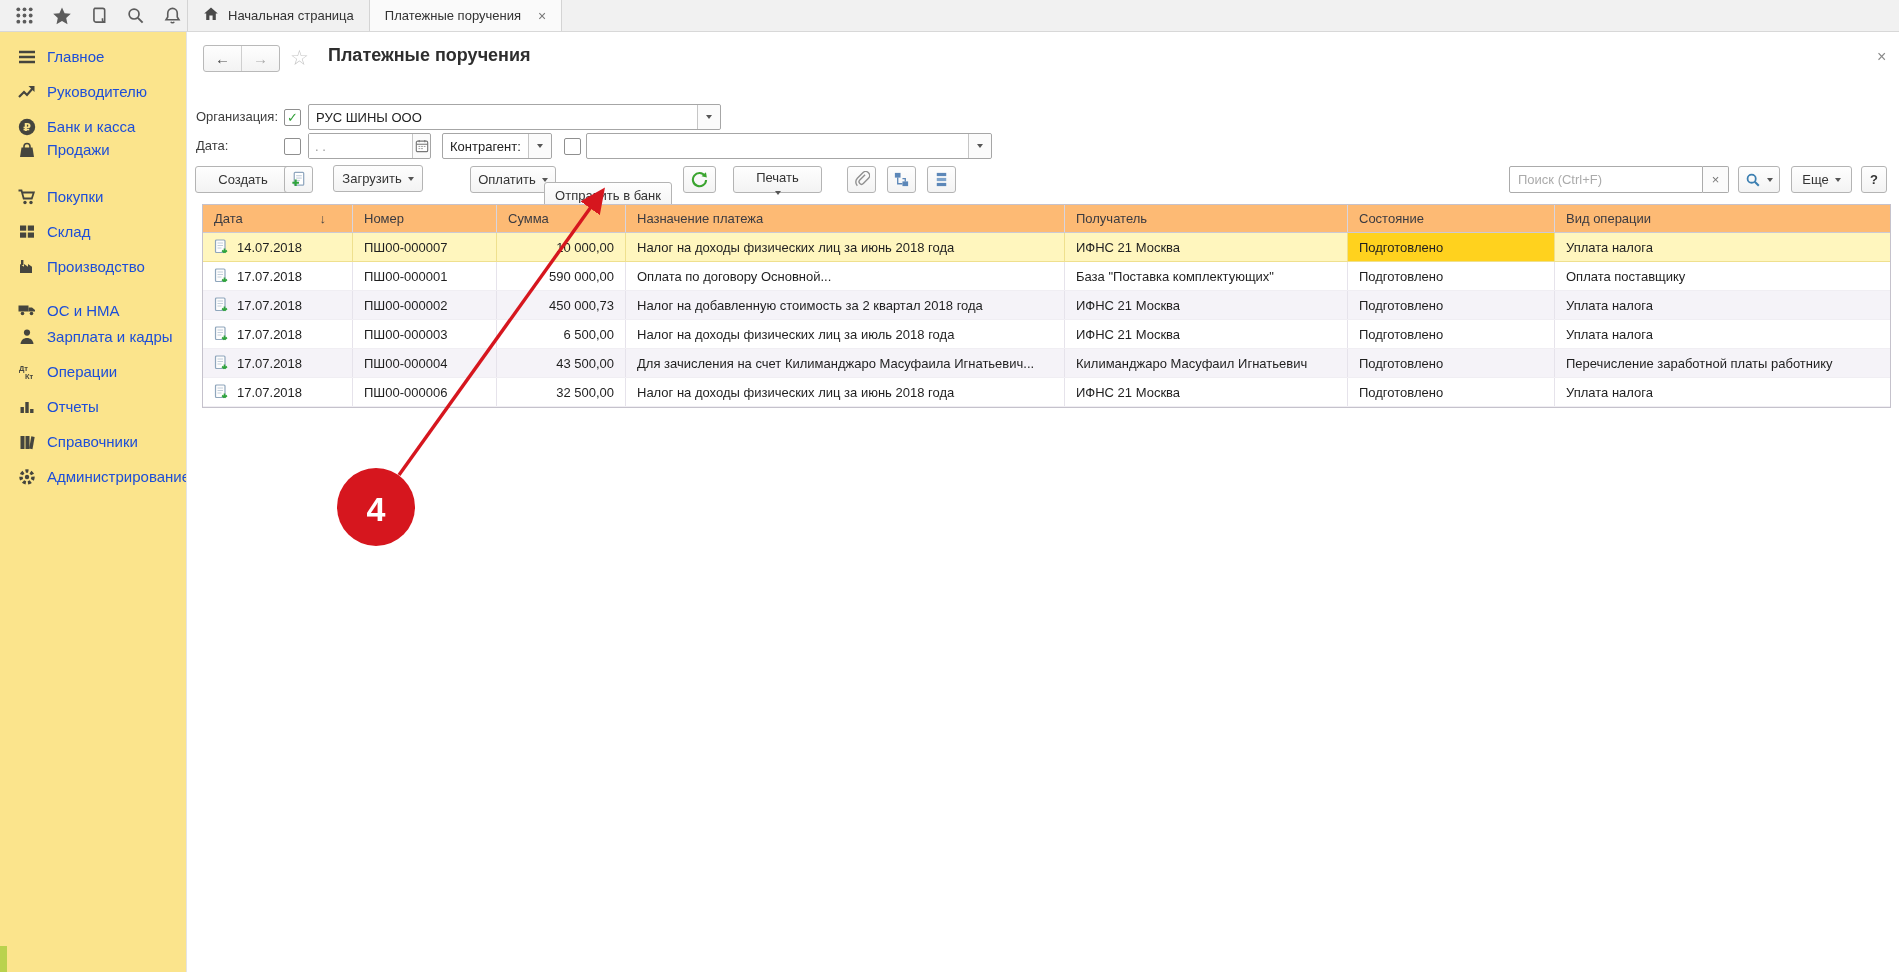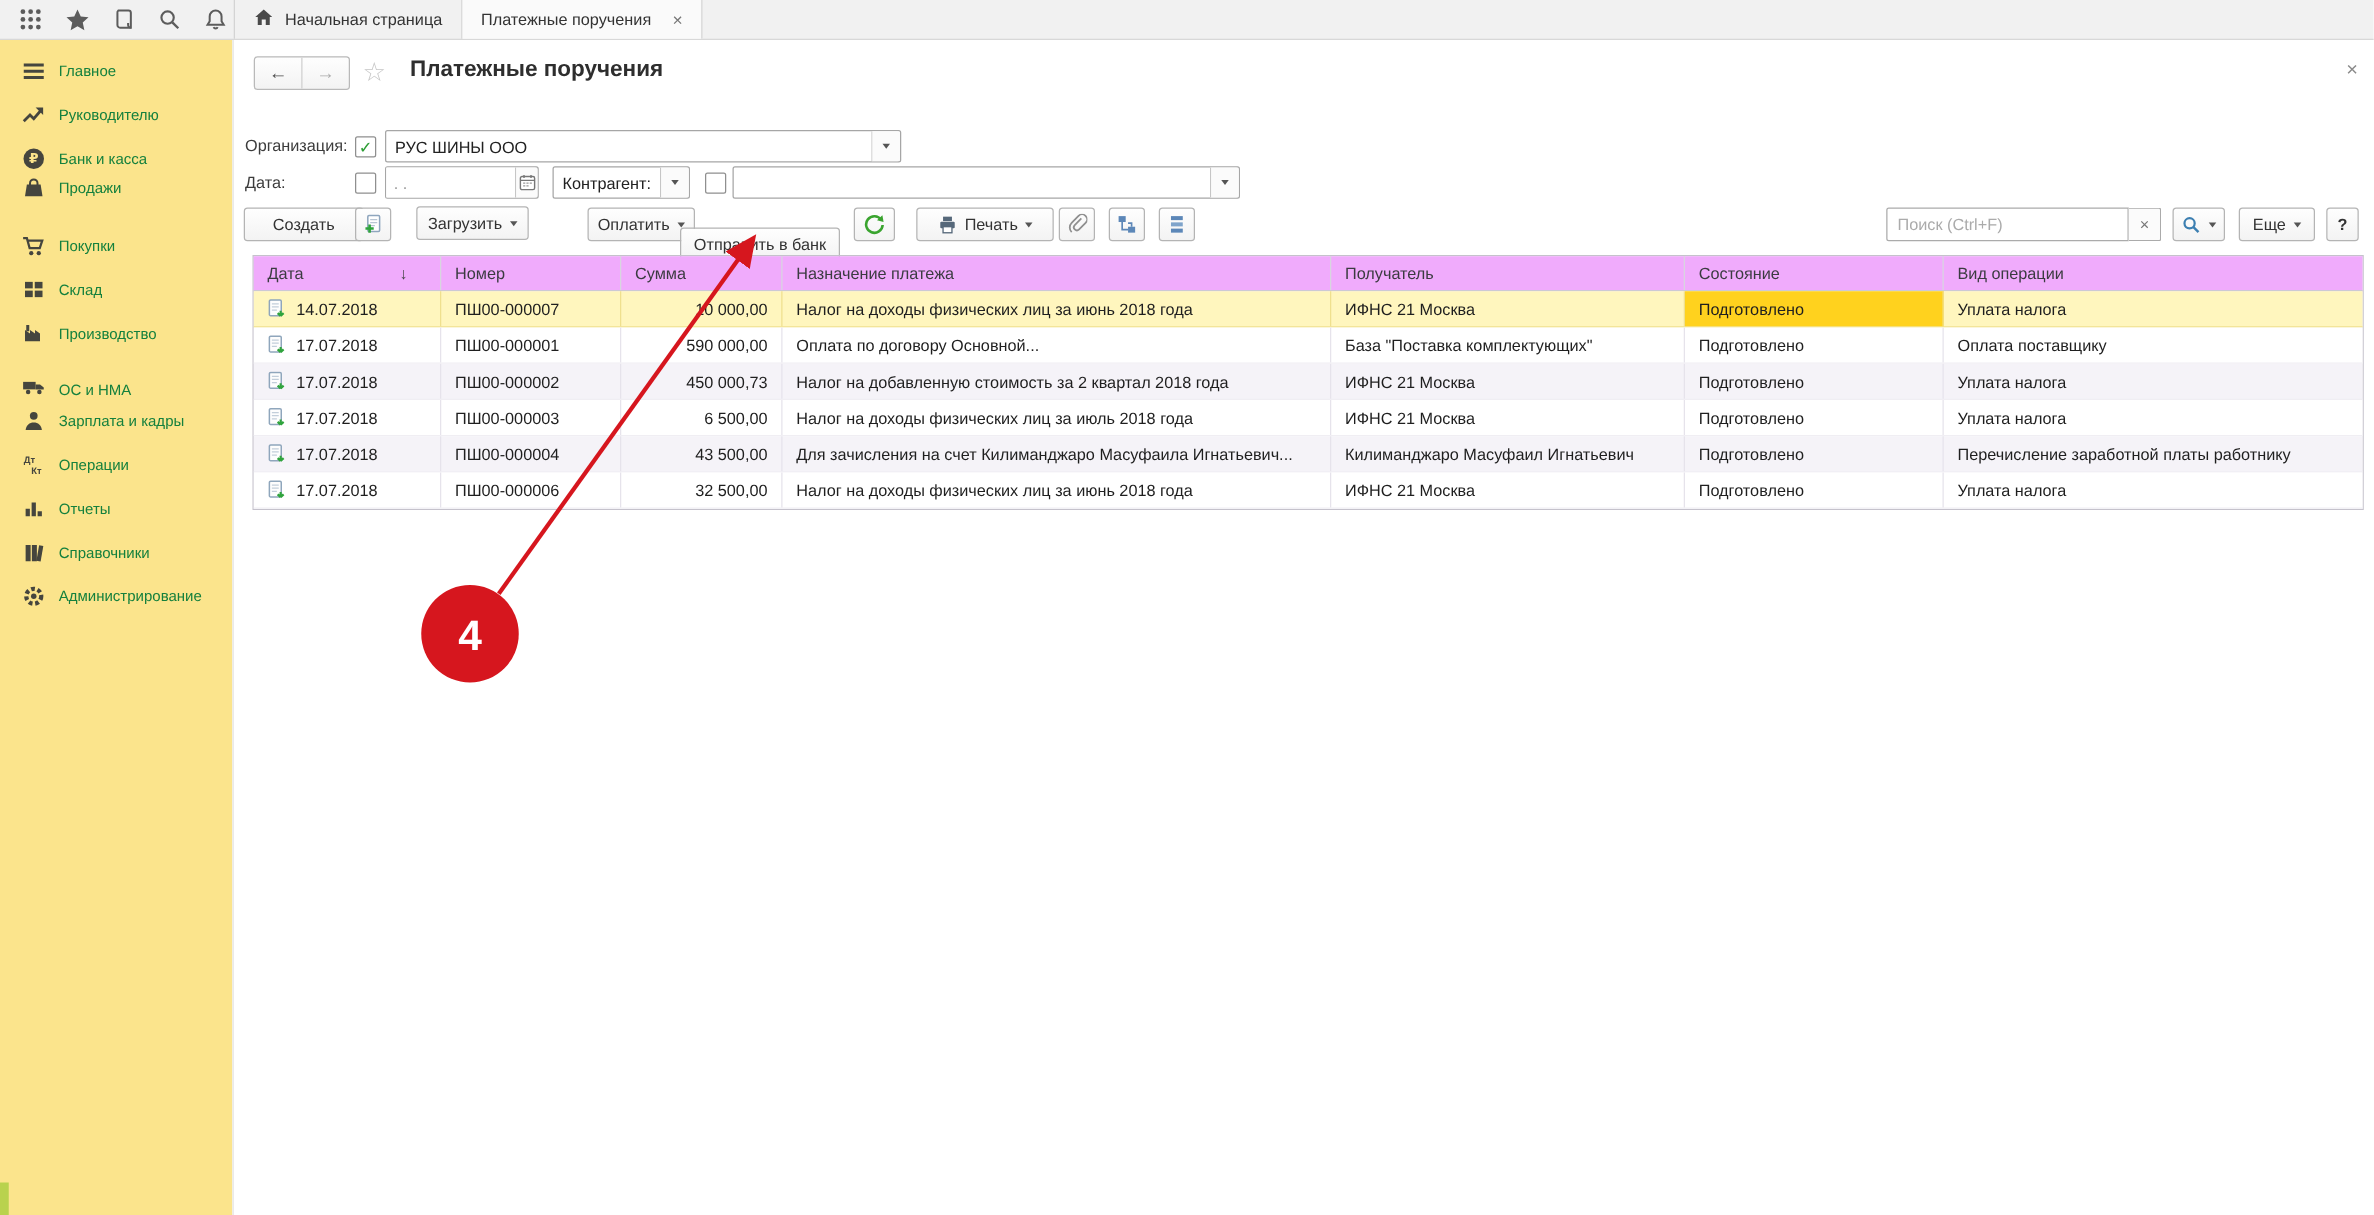--- a/index.html
+++ b/index.html
@@ -13,21 +13,21 @@
   .tabs { position:absolute; left:187px; top:0; height:31px; display:flex; }
   .tab { height:31px; display:flex; align-items:center; gap:9px; padding:0 15px; font-size:13px; color:#333; border-left:1px solid #D4D4D4; border-right:1px solid #D4D4D4; box-sizing:border-box; cursor:pointer; }
   .tab + .tab { border-left:none; }
   .tab.active { background:#FAFAFA; }
   .tab-close { color:#777; font-size:14px; margin-left:8px; line-height:1; }
 
   
   .sidebar { position:absolute; left:0; top:32px; width:186px; height:940px; background:var(--sidebar-bg,#FBE48C); }
   .side-item { position:absolute; left:0; width:186px; height:35px; display:flex; align-items:center; cursor:pointer; }
   .side-item .sicon { width:20px; height:20px; margin-left:17px; display:flex; align-items:center; justify-content:center; flex:0 0 20px; }
-  .side-item .slabel { margin-left:10px; font-size:12px; color:#15803d; white-space:nowrap; }
+  .side-item .slabel { margin-left:10px; font-size:15px; color:#1d4ed8; white-space:nowrap; }
   .green-corner { position:absolute; left:0; bottom:0; width:7px; height:26px; background:#B9D24E; }
 
   
   .main { position:absolute; left:186px; top:32px; width:1713px; height:940px; background:#fff; border-left:1px solid #E4E4E4; box-sizing:border-box; }
 
   .navbtn-group { position:absolute; left:16px; top:13px; display:flex; border:1px solid #B9B9B9; border-radius:3px; overflow:hidden; background:linear-gradient(#FEFEFE,#F3F3F3); }
   .navbtn { width:37px; height:25px; display:flex; align-items:center; justify-content:center; font-size:15px; cursor:pointer; }
   .navbtn.back { color:#4A4A4A; border-right:1px solid #CFCFCF; }
   .navbtn.fwd { color:#ABABAB; }
   .fav-star { position:absolute; left:103px; top:14px; font-size:21px; color:#C6C6C6; cursor:pointer; }
@@ -45,21 +45,21 @@
   .dateinput::placeholder { color:#9A9A9A; }
 
   .btn { position:absolute; height:27px; box-sizing:border-box; background:linear-gradient(#FEFEFE,#F3F3F3); border:1px solid #B4B4B4; border-radius:3px; font-size:13px; color:#333; display:flex; align-items:center; justify-content:center; gap:6px; padding:0 10px; cursor:pointer; white-space:nowrap; }
   .searchwrap { position:absolute; left:1322px; top:134px; display:flex; height:27px; }
   .searchwrap input { width:194px; height:27px; box-sizing:border-box; border:1px solid #ABABAB; border-radius:2px 0 0 2px; font-size:13px; padding:0 8px; font-family:inherit; outline:none; }
   .searchwrap input::placeholder { color:#ABABAB; }
   .sclear { width:26px; height:27px; box-sizing:border-box; border:1px solid #ABABAB; border-left:none; background:#FBFBFB; display:flex; align-items:center; justify-content:center; color:#777; font-size:13px; cursor:pointer; border-radius:0 2px 2px 0; }
 
   
   .table { position:absolute; left:15px; top:172px; width:1687px; border:1px solid #C5C2CC; box-sizing:content-box; }
-  .thead { display:flex; height:28px; background:#f0abfc; border-bottom:1px solid #CCC9D4; box-sizing:border-box; }
+  .thead { display:flex; height:28px; background:#fdba74; border-bottom:1px solid #CCC9D4; box-sizing:border-box; }
   .th { display:flex; align-items:center; padding:0 11px; font-size:13px; color:#3B3B41; border-right:1px solid #D8D5DF; box-sizing:border-box; white-space:nowrap; overflow:hidden; }
   .th:last-child { border-right:none; }
   .th.c-date { justify-content:space-between; padding-right:26px; }
   .sortarrow { color:#444; font-size:13px; }
   .trow { display:flex; height:29px; background:#fff; border-bottom:1px solid #F0EEF3; box-sizing:border-box; cursor:pointer; }
   .trow.alt { background:var(--alt-row,#F5F3F8); }
   .trow.sel { background:var(--sel-row,#FFF6BE); border-bottom:1px solid #EFE08E; }
   .td { display:flex; align-items:center; gap:8px; padding:0 11px; font-size:13px; color:#1F1F1F; border-right:1px solid #E6E3EB; box-sizing:border-box; white-space:nowrap; overflow:hidden; }
   .td:last-child { border-right:none; }
   .td.c-sum { justify-content:flex-end; }
@@ -322,21 +322,21 @@
     </button>
   <button class="btn" style="left:357px; top:150px; width:128px;">
       <span>Отправить в банк</span>
     </button>
   <button class="btn" style="left:496px; top:134px; width:33px; padding:0;">
     <svg width="17" height="17" viewBox="0 0 18 18">
         <path d="M14.8 5.2 A7 7 0 1 0 16 9.5" fill="none" stroke="#3AA42F" stroke-width="2.2"></path>
         <polygon points="15.8,1.2 16.8,7 11.2,5.5" fill="#3AA42F"></polygon>
       </svg>
   </button>
-  <button class="btn" style="left:546px; top:134px; width:110px;">
+  <button class="btn" style="left:546px; top:134px; width:89px;flex-direction:column;">
     <svg width="16" height="16" viewBox="0 0 18 18">
         <rect x="5" y="1.5" width="8" height="4" fill="#56687A"></rect>
         <rect x="2.5" y="6" width="13" height="6" rx="1" fill="#56687A"></rect>
         <rect x="5" y="10.5" width="8" height="5.5" fill="#fff" stroke="#56687A" stroke-width="1.2"></rect>
       </svg>
     <span>Печать</span>
       <span class="caret"></span>
   </button>
   <button class="btn" style="left:660px; top:134px; width:29px; padding:0;">
     <svg width="17" height="17" viewBox="0 0 18 18">

